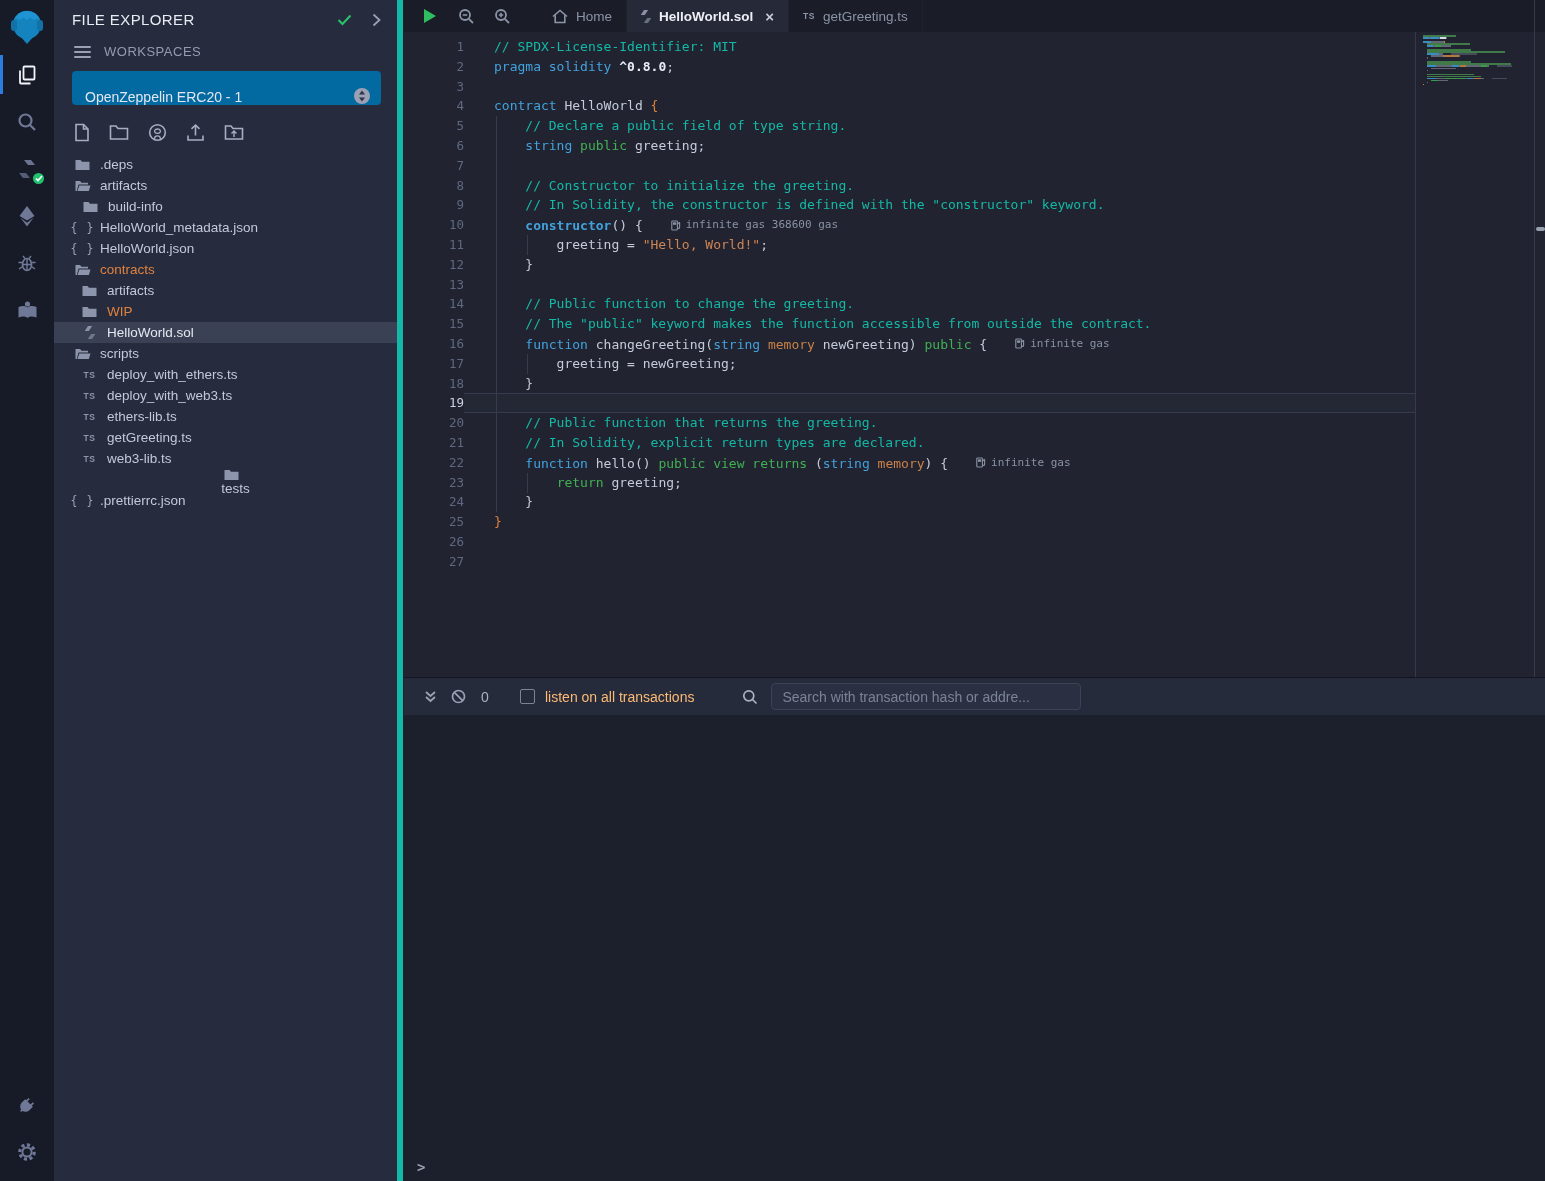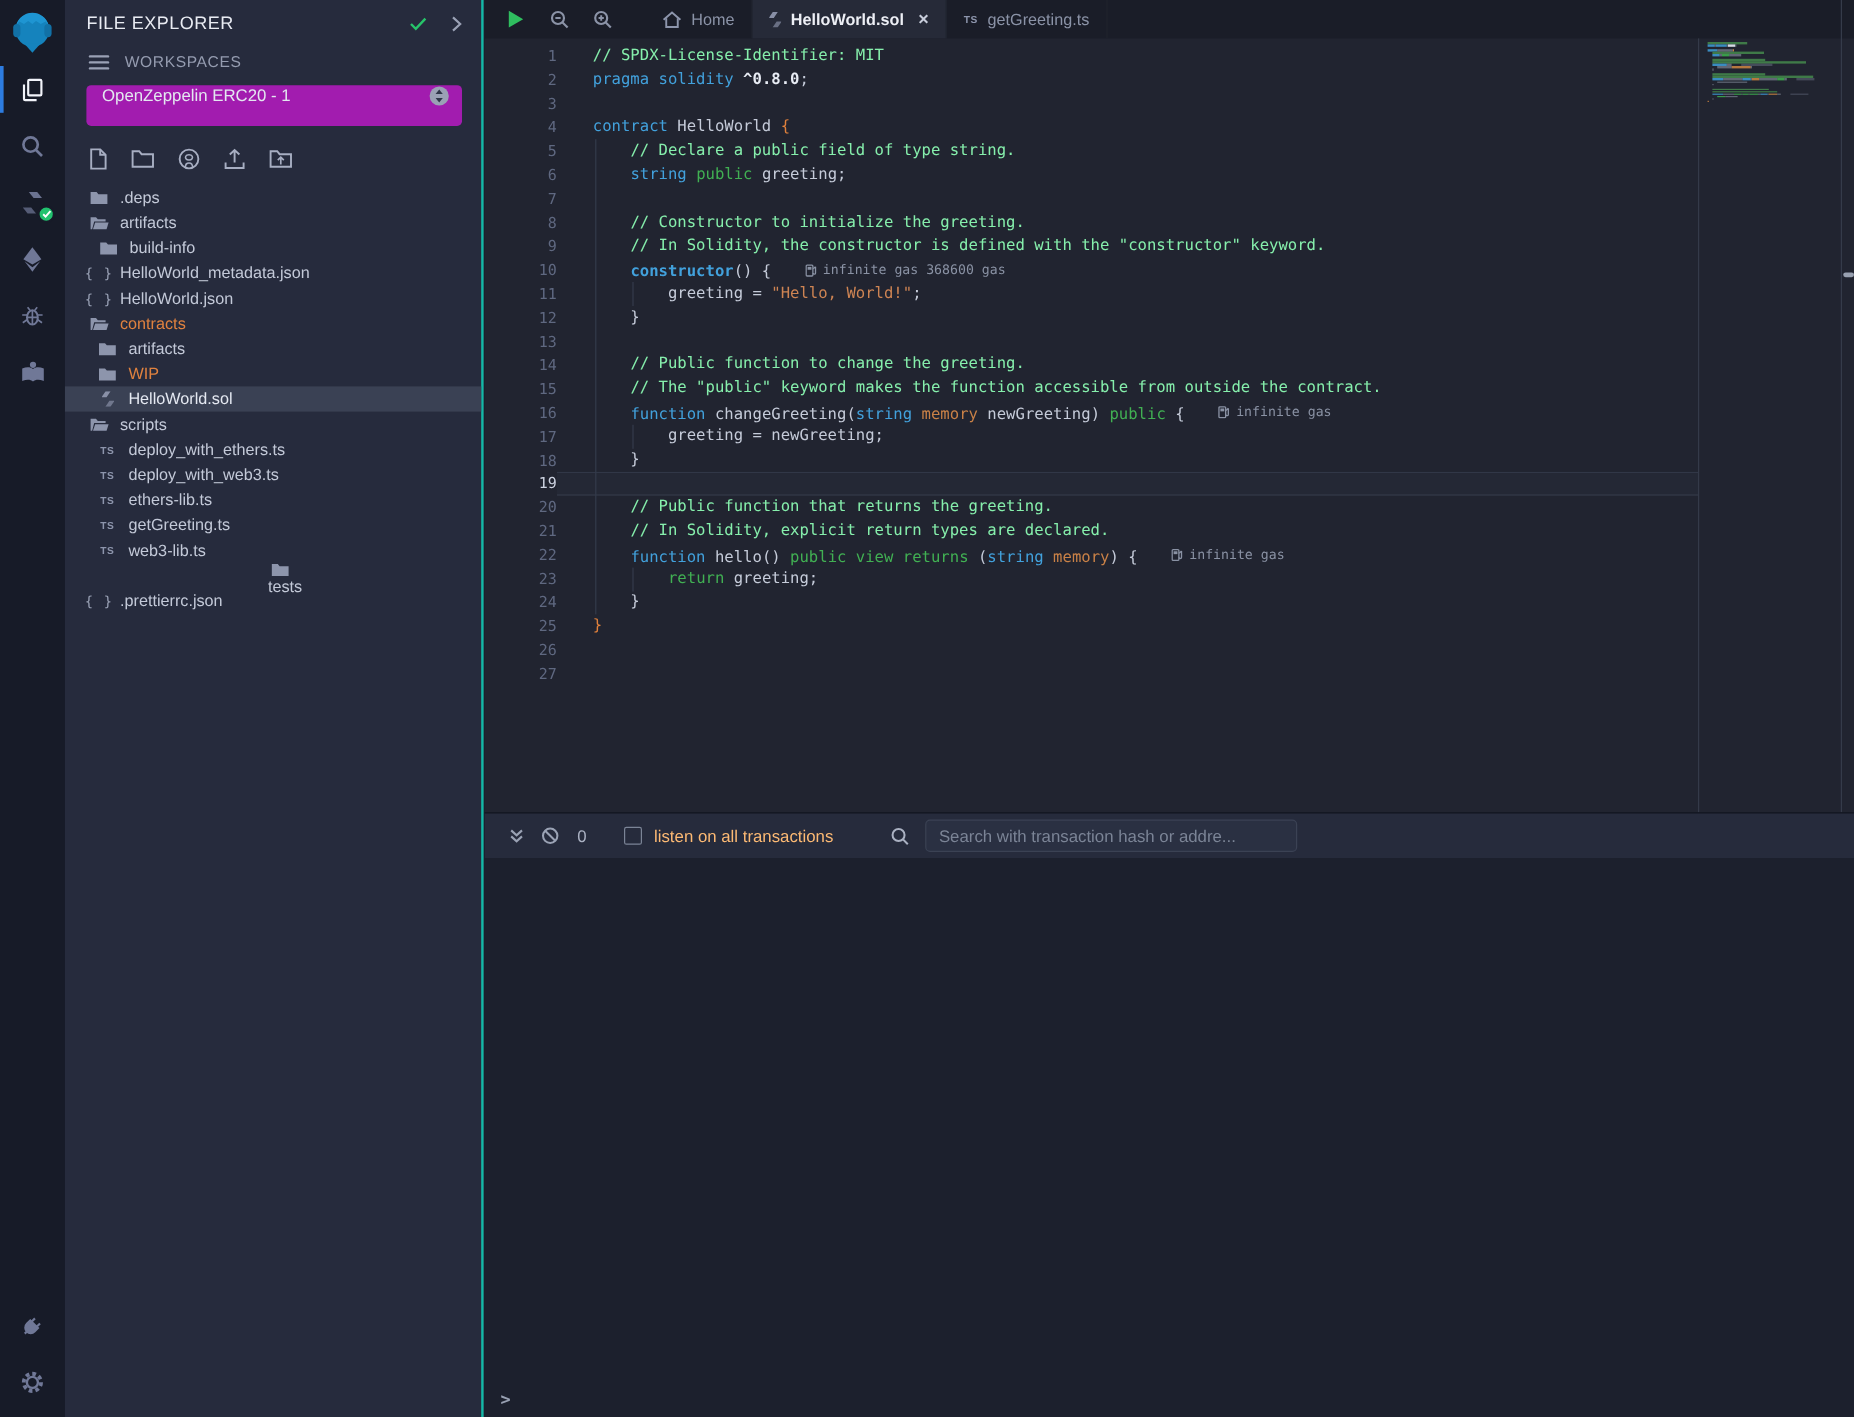--- a/index.html
+++ b/index.html
@@ -31,34 +31,34 @@
   .ab-spacer{ flex:1; }
   .badge{
     position:absolute; right:8px; bottom:6px; width:15px; height:15px; border-radius:50%;
     background:#21c26e; display:flex; align-items:center; justify-content:center;
     border:2px solid #171b28;
   }
 
   
   .side-panel{
     position:absolute; left:54px; top:0; width:349px; height:100%;
-    background:#262b3d; z-index:4; border-right:2px solid #14b8a6;
+    background:#262b3d; z-index:4; border-right:6px solid #14b8a6;
   }
   .sp-header{
     display:flex; align-items:center; padding:11px 16px 6px 18px;
   }
   .sp-title{ font-size:15px; color:#e9ecf3; letter-spacing:.4px; flex:1; }
   .sp-header-icons{ display:flex; align-items:center; gap:20px; }
   .sp-ws-row{ display:flex; align-items:center; gap:13px; padding:10px 16px 6px 20px; }
   .sp-ws-label{ font-size:13px; color:#959cb0; letter-spacing:.5px; }
   .hamburger{ width:17px; display:flex; flex-direction:column; gap:3px; cursor:pointer; }
   .hamburger i{ display:block; height:2px; background:#9aa1b5; border-radius:1px; }
   .ws-select{
-    margin:6px 16px 0 18px; height:34px; background:#a21caf; border-radius:4px;
-    display:flex; align-items:flex-start; padding:0 10px 0 13px; cursor:pointer;
+    margin:6px 16px 0 18px; height:34px; background:#0369a1; border-radius:4px;
+    display:flex; align-items:flex-end; padding:0 10px 0 13px; cursor:pointer;
   }
   .ws-select-label{ flex:1; font-size:14px; color:#e3e7f0; }
   .sp-toolbar{ display:flex; align-items:center; gap:19px; padding:18px 16px 10px 20px; color:#a7aec2; }
   .sp-toolbar .ticon{ cursor:pointer; }
 
   
   .tree{ margin-top:2px; }
   .tree-row{
     display:flex; align-items:center; height:21px; font-size:13.5px;
     color:#c3c9d8; cursor:pointer; padding-left:20px; white-space:nowrap;
@@ -95,21 +95,21 @@
     font-family:"DejaVu Sans Mono", monospace; font-size:13px;
   }
   .code-line{ display:flex; height:19.8px; line-height:19.8px; }
   .lnum{ width:60px; text-align:right; color:#5f6880; flex:none; font-size:12.5px;}
   .lcontent{ flex:1; margin-left:0; padding-left:30px; white-space:pre; position:relative;}
   .code-line.current .lnum{ color:#ccd2e0; }
   .code-line.current .lcontent{
     background:#242835;
     box-shadow: inset 0 1px 0 #363c4d, inset 0 -1px 0 #363c4d;
   }
-  .tk-cm{ color:#86efac; }
+  .tk-cm{ color:#14b8a6; }
   .tk-kw{ color:#42a1dc; }
   .tk-kwb{ color:#42a1dc; font-weight:bold; }
   .tk-gk{ color:#41b053; }
   .tk-st{ color:#ce8453; }
   .tk-mem{ color:#c98147; }
   .tk-br{ color:#e0813c; }
   .tk-pl{ color:#c5cbd9; }
   .tk-bd{ color:#e8ecf4; font-weight:bold; }
   .gas{
     display:inline-flex; align-items:center; gap:5px; margin-left:28px;

